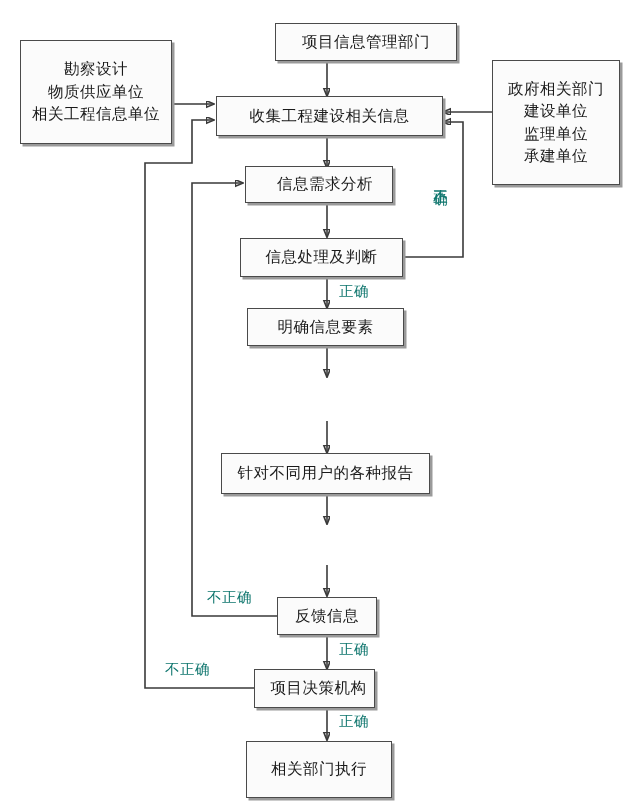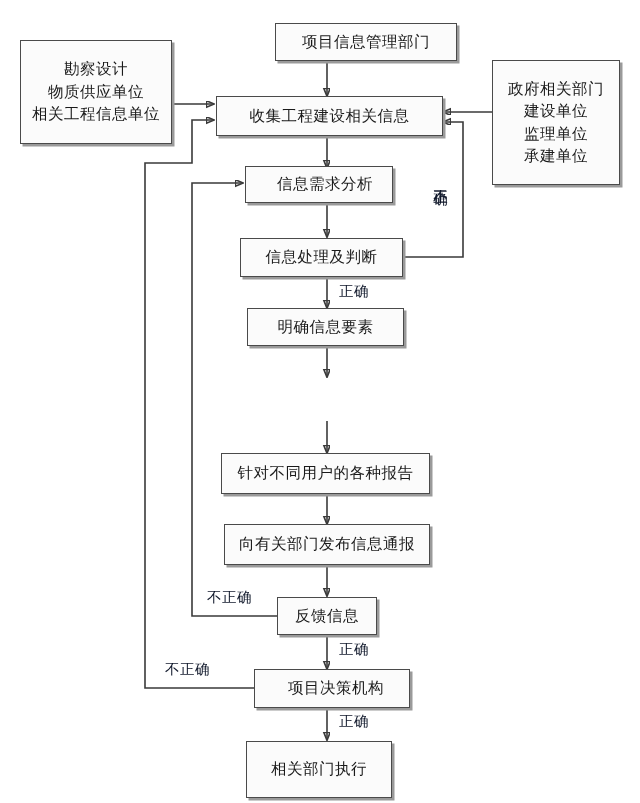--- a/index.html
+++ b/index.html
@@ -19,21 +19,21 @@
     font-size:15.5px;
     letter-spacing:0.5px;
     line-height:1.45;
     text-align:center;
     z-index:3;
   }
   .node .ln{display:block;white-space:nowrap;}
   .edgelabel{
     position:absolute;
     font-size:14.5px;
-    color:#0f172a;
+    color:#0f766e;
     letter-spacing:0.5px;
     white-space:nowrap;
     z-index:4;
     line-height:1.15;
   }
   .edgelabel.vert{
     writing-mode:vertical-rl;
     text-orientation:upright;
     letter-spacing:1px;
     line-height:1;
@@ -115,29 +115,26 @@
 
   <div class="node" style="left:247px;top:308px;width:157px;height:38px;">
     <span class="ln">明确信息要素</span>
   </div>
 
 
   <div class="node" style="left:221px;top:453px;width:209px;height:41px;">
     <span class="ln">针对不同用户的各种报告</span>
   </div>
 
-  <div class="node" style="left:224px;top:524px;width:206px;height:41px;">
-    <span class="ln">向有关部门发布信息通报</span>
-  </div>
 
   <div class="node" style="left:277px;top:597px;width:100px;height:38px;">
     <span class="ln">反馈信息</span>
   </div>
 
-  <div class="node" style="left:254px;top:669px;width:156px;height:39px;padding-left:8px;">
+  <div class="node" style="left:254px;top:669px;width:121px;height:39px;padding-left:8px;">
     <span class="ln">项目决策机构</span>
   </div>
 
   <div class="node" style="left:246px;top:741px;width:146px;height:57px;">
     <span class="ln">相关部门执行</span>
   </div>
 
   <div class="edgelabel vert" style="left:433px;top:178px;">不正确</div>
 
   <div class="edgelabel" style="left:339px;top:283px;">正确</div>

